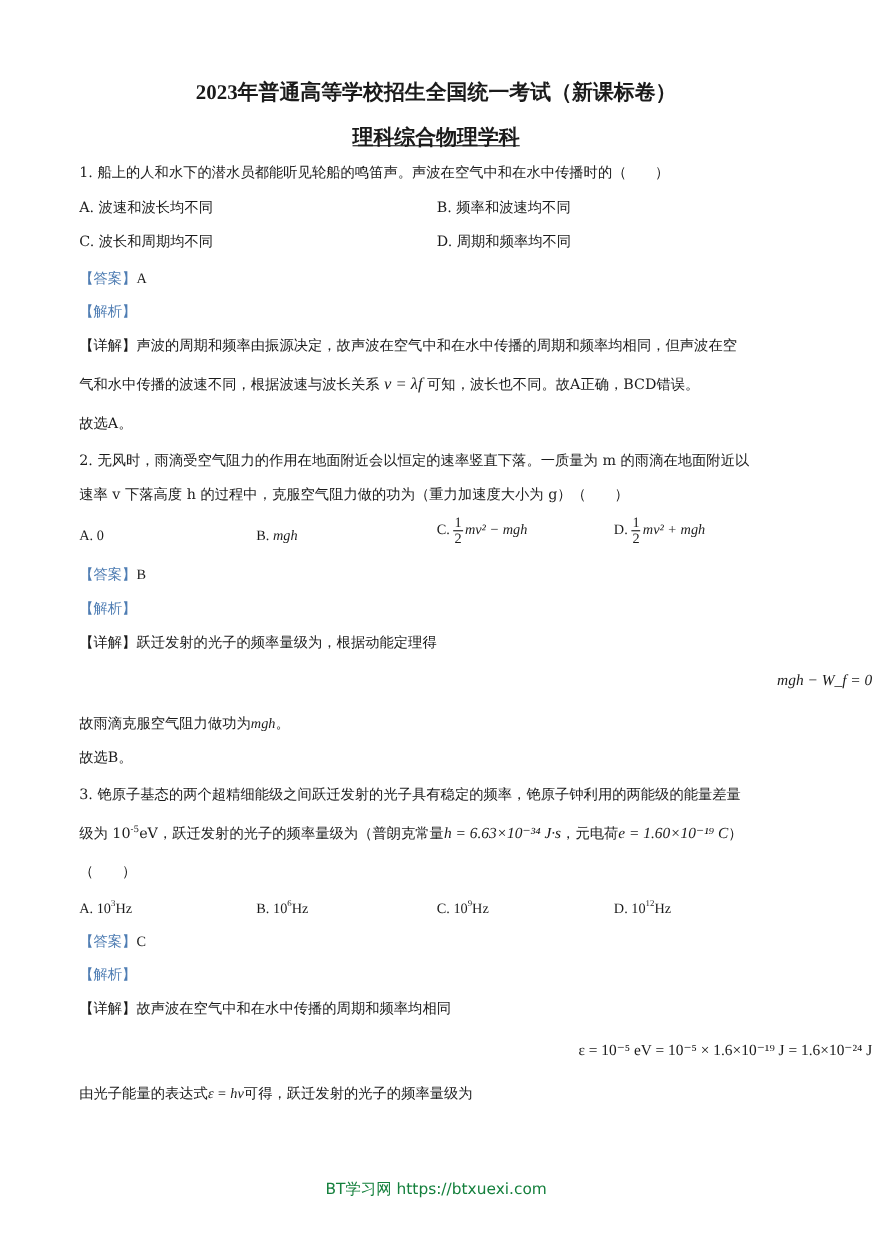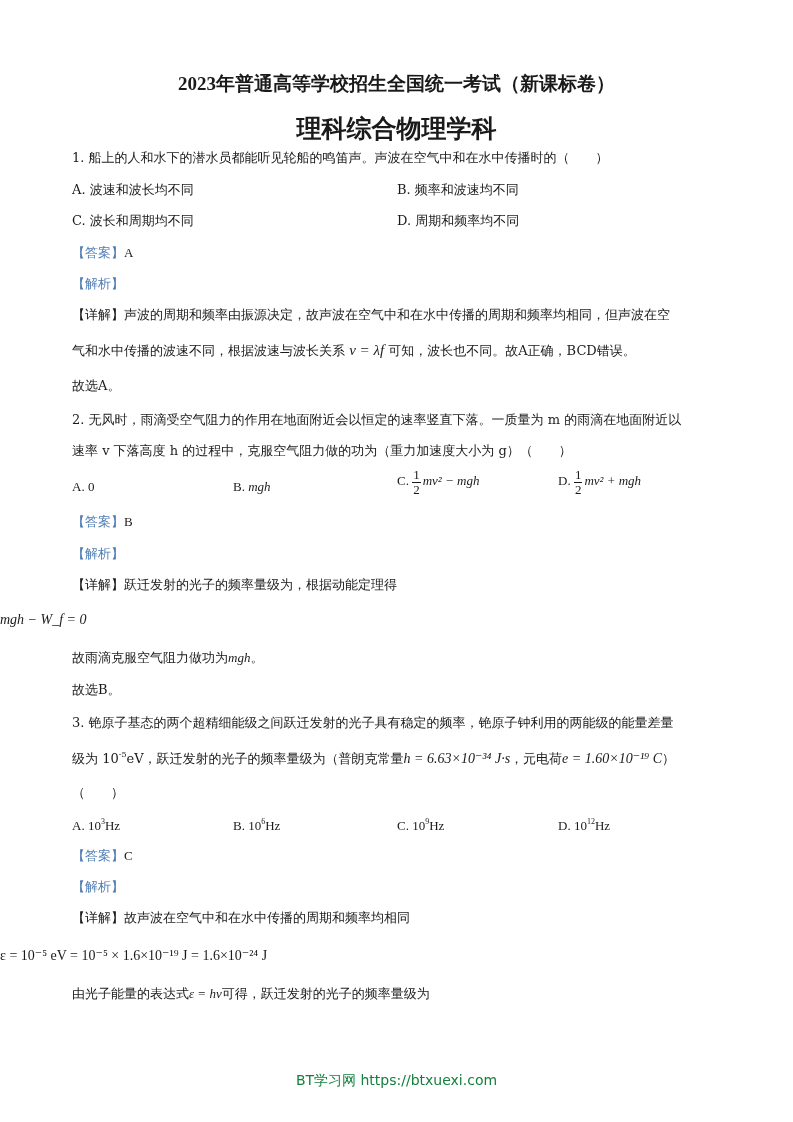--- a/index.html
+++ b/index.html
@@ -2,26 +2,26 @@
 <html><head>
 <meta charset="utf-8">
 <style>
   html, body { margin: 0; padding: 0; background: #ffffff; }
   body { width: 793px; height: 1122px; position: relative; overflow: hidden;
          font-family: "DejaVu Serif", "Liberation Serif", serif; color: #1a1a1a; }
   .line { position: absolute; left: 72px; white-space: nowrap; font-size: 13px; line-height: 16px; }
   .title { position: absolute; left: 0; width: 793px; text-align: center; font-weight: bold; white-space: nowrap;
            font-family: "Liberation Serif", "DejaVu Serif", serif; }
   .t1 { top: 71px; font-size: 19px; }
-  .t2 { top: 112px; font-size: 25px; }
+  .t2 { top: 112px; font-size: 19px; text-decoration: underline; }
   .lbl { color: #4f7db3; }
   .opt { position: absolute; white-space: nowrap; font-size: 13px; line-height: 16px; }
   .math { font-family: "Liberation Serif", "DejaVu Serif", serif; font-style: italic; text-align: center; }
   .rm { font-family: "Liberation Serif", "DejaVu Serif", serif; font-style: normal; }
-  .center { position: absolute; left: 0; width: 793px; text-align: left; white-space: nowrap; font-size: 14px;
+  .center { position: absolute; left: 0; width: 793px; text-align: right; white-space: nowrap; font-size: 14px;
             font-family: "Liberation Serif", "DejaVu Serif", serif; }
   sup { font-size: 8px; vertical-align: 6px; line-height: 0; }
   .frac { display: inline-block; vertical-align: middle; text-align: center; font-style: normal; margin-right: 2px; }
   .frac span { display: block; font-size: 13px; line-height: 14px; }
   .frac .num { border-bottom: 1px solid #1a1a1a; padding: 0 1px; }
   .footer { position: absolute; top: 1072px; left: 0; width: 793px; text-align: center; font-size: 14px;
             color: #15803d; font-family: "DejaVu Sans", sans-serif; }
 </style>
 </head>
 <body>

